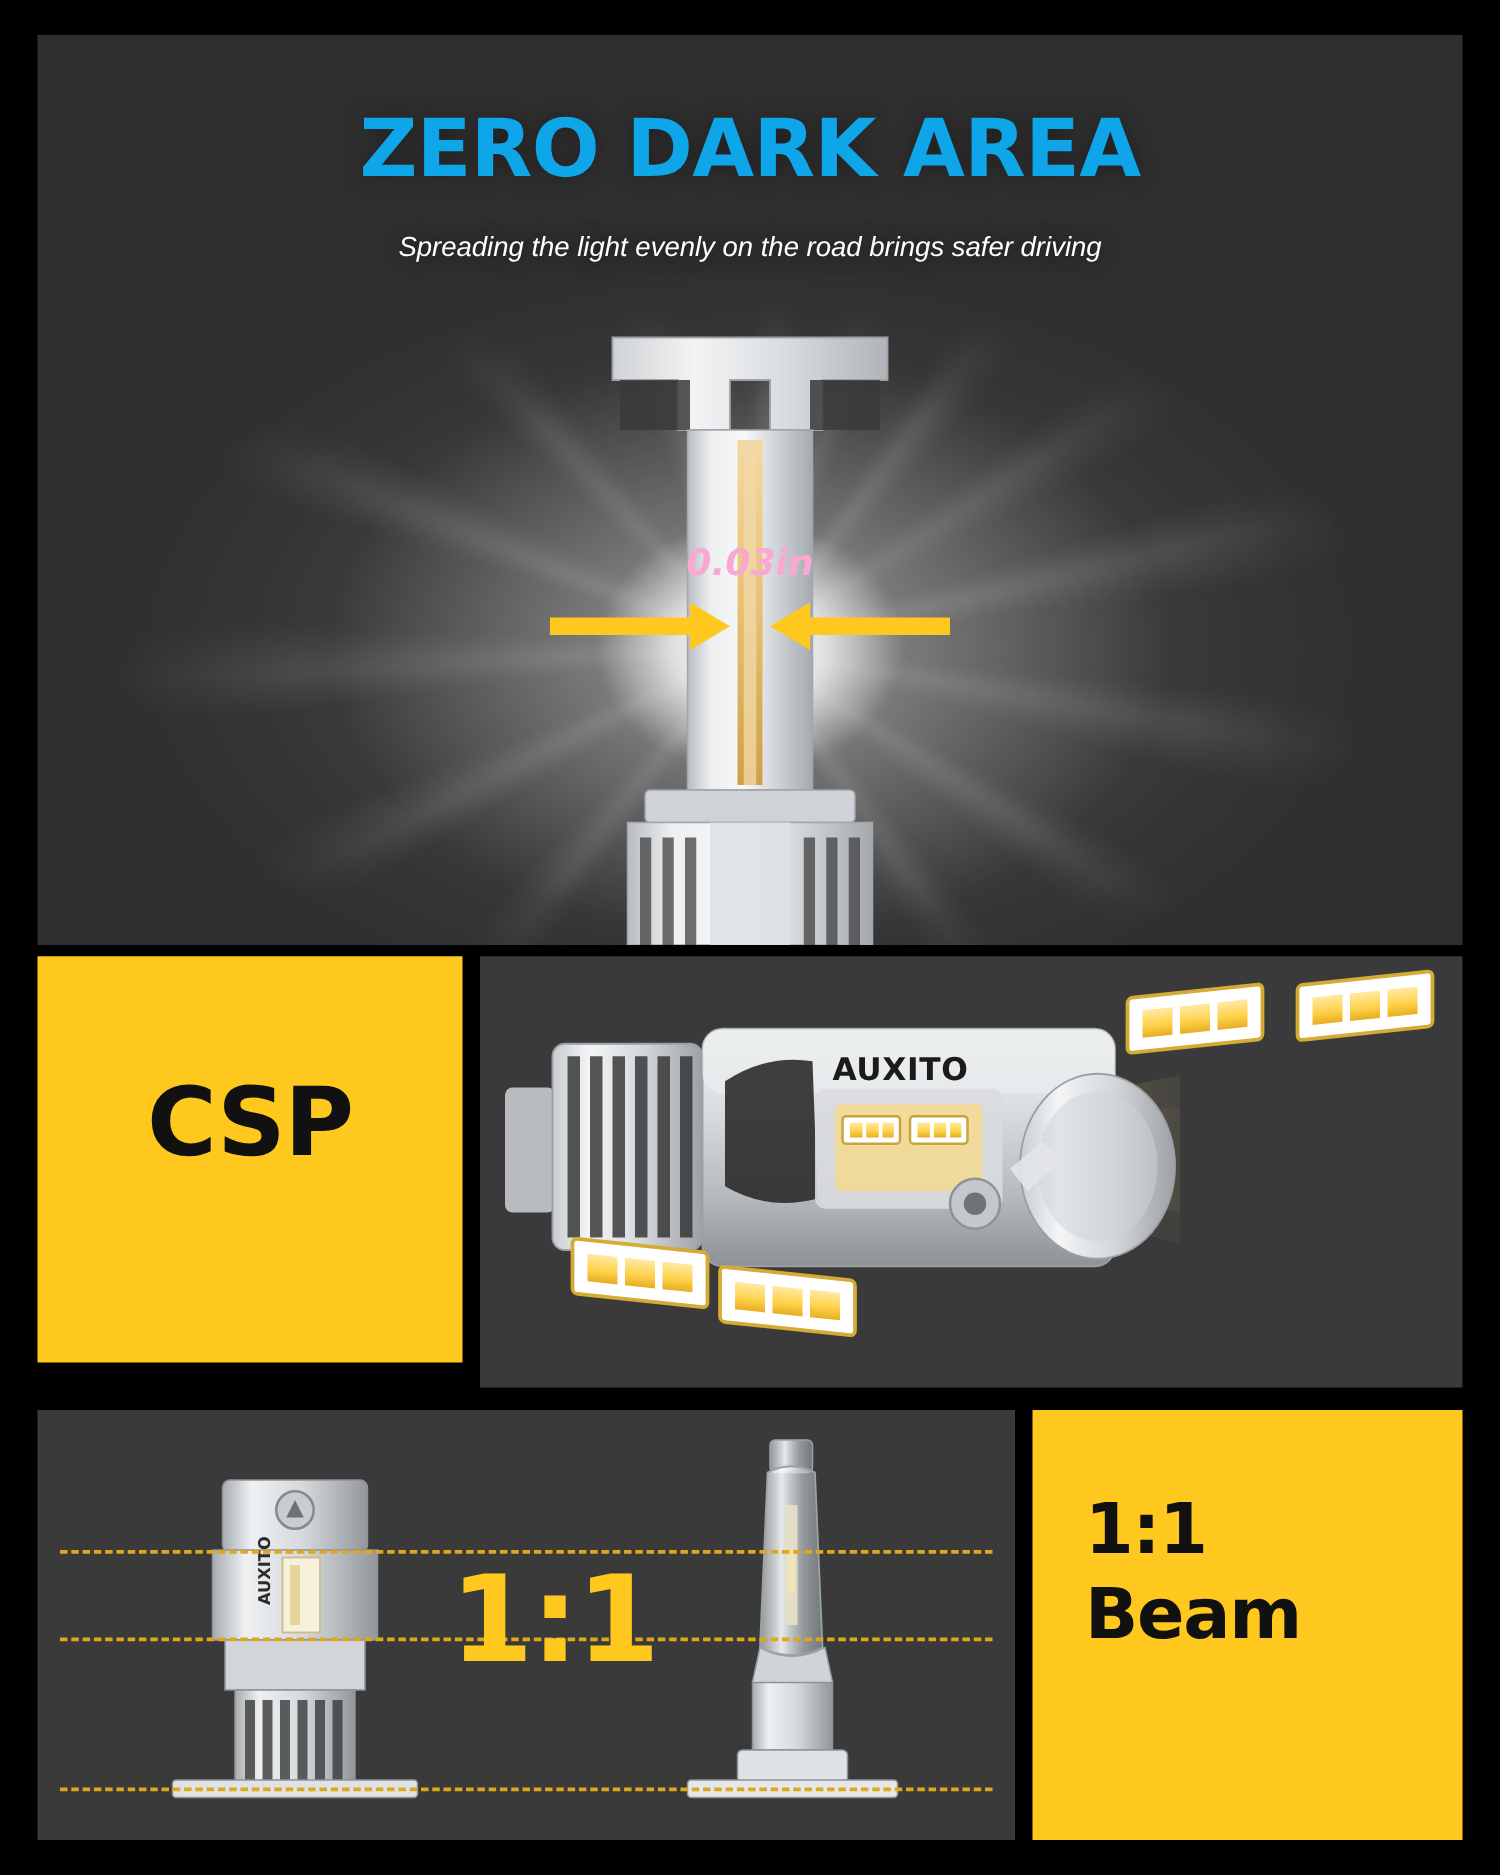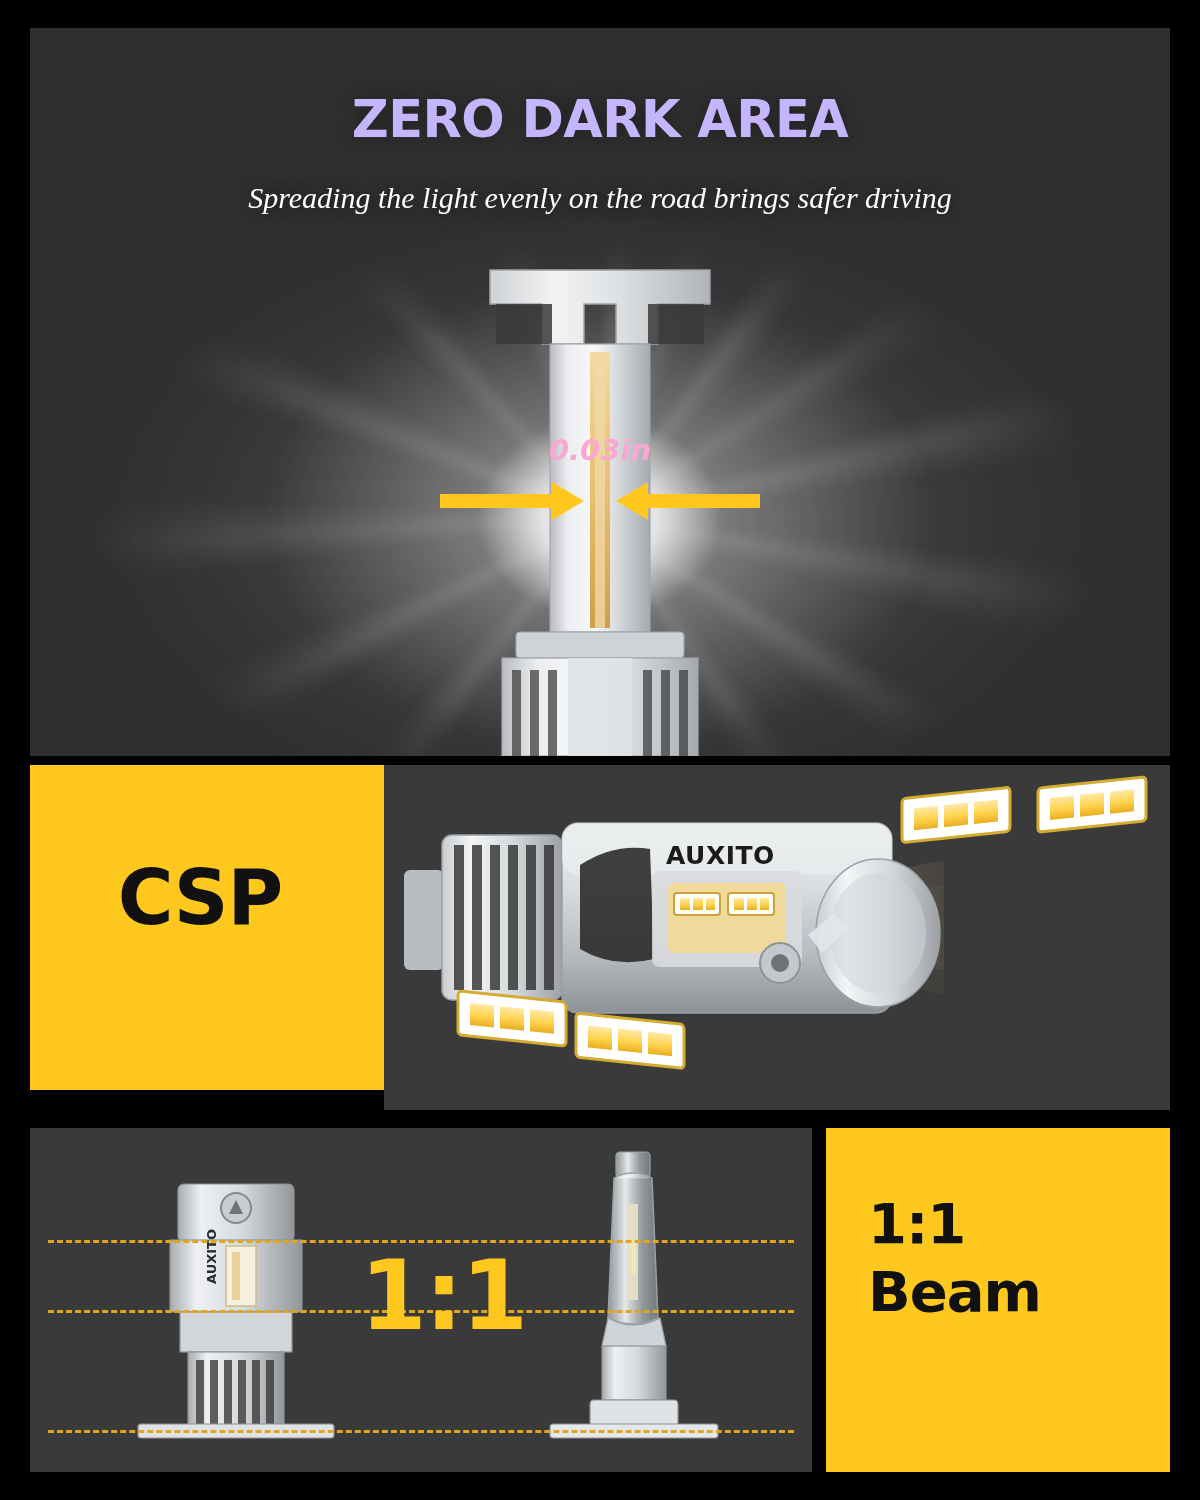--- a/index.html
+++ b/index.html
@@ -107,40 +107,40 @@
     -webkit-mask-image: radial-gradient(ellipse 600px 320px at 50% 50%, rgba(0,0,0,0) 0%, rgba(0,0,0,1) 22%, rgba(0,0,0,1) 62%, rgba(0,0,0,0) 88%);
     mask-image: radial-gradient(ellipse 600px 320px at 50% 50%, rgba(0,0,0,0) 0%, rgba(0,0,0,1) 22%, rgba(0,0,0,1) 62%, rgba(0,0,0,0) 88%);
     filter: blur(4px);
   }
   .hero-title {
     position: absolute;
     left: 0;
     top: 52px;
     width: 1140px;
     text-align: center;
-    font-size: 51px;
+    font-size: 64px;
     line-height: 80px;
     font-weight: bold;
-    color: #c4b5fd;
+    color: #0ea5e9;
     letter-spacing: -0.5px;
     font-family: "DejaVu Sans", sans-serif;
     z-index: 6;
     text-shadow: 0 0 18px rgba(0,0,0,0.35);
   }
   .hero-sub {
     position: absolute;
     left: 0;
     top: 152px;
     width: 1140px;
     text-align: center;
-    font-size: 30px;
+    font-size: 22px;
     line-height: 36px;
     color: #ffffff;
     font-style: italic;
-    font-family: Liberation Serif, serif;
+    font-family: Liberation Sans, sans-serif;
     z-index: 6;
     text-shadow: 0 0 14px rgba(0,0,0,0.5);
   }
 
   
   .hero-bulb {
     position: absolute;
     left: 50%;
     top: 228px;
     width: 300px;
@@ -173,21 +173,20 @@
   }
 
   
   .panel-csp {
     position: absolute;
     left: 30px;
     top: 765px;
     width: 340px;
     height: 325px;
     background: #FFC81E;
-    padding-left: 16px;
   }
   .csp-text {
     position: absolute;
     left: 0;
     top: 92px;
     width: 340px;
     text-align: center;
     color: #111111;
     font-family: "DejaVu Sans", sans-serif;
     font-weight: bold;

